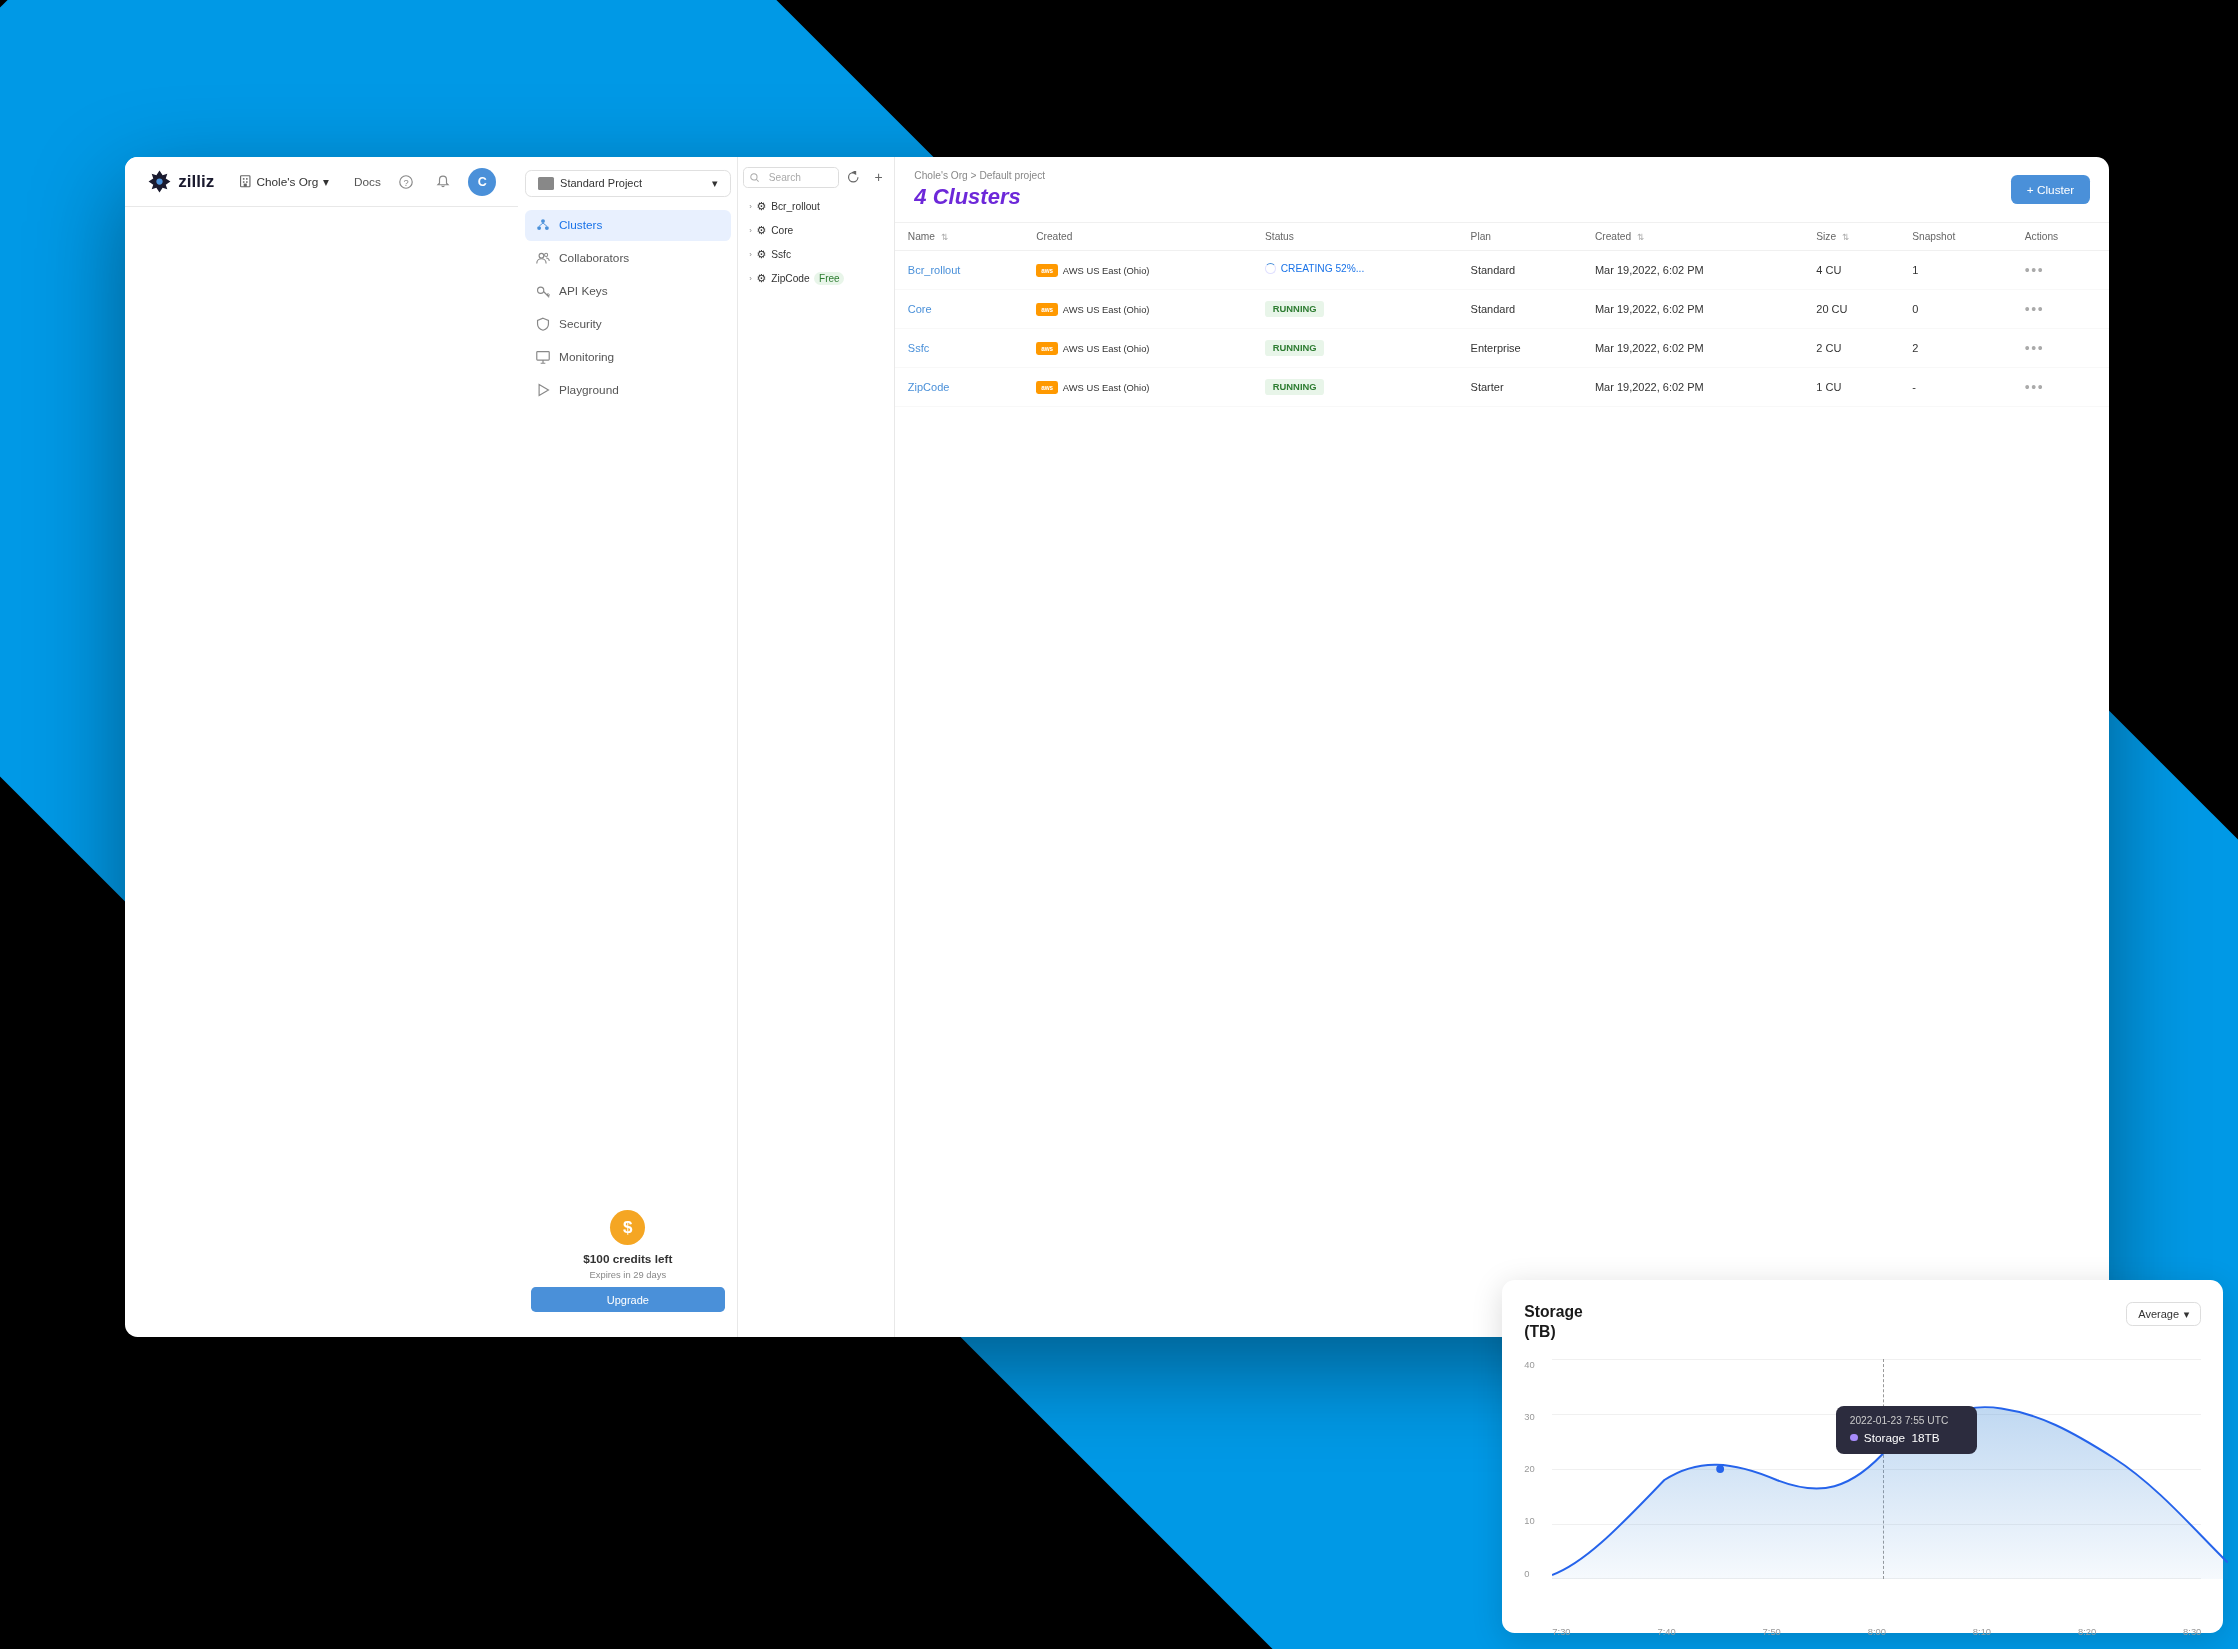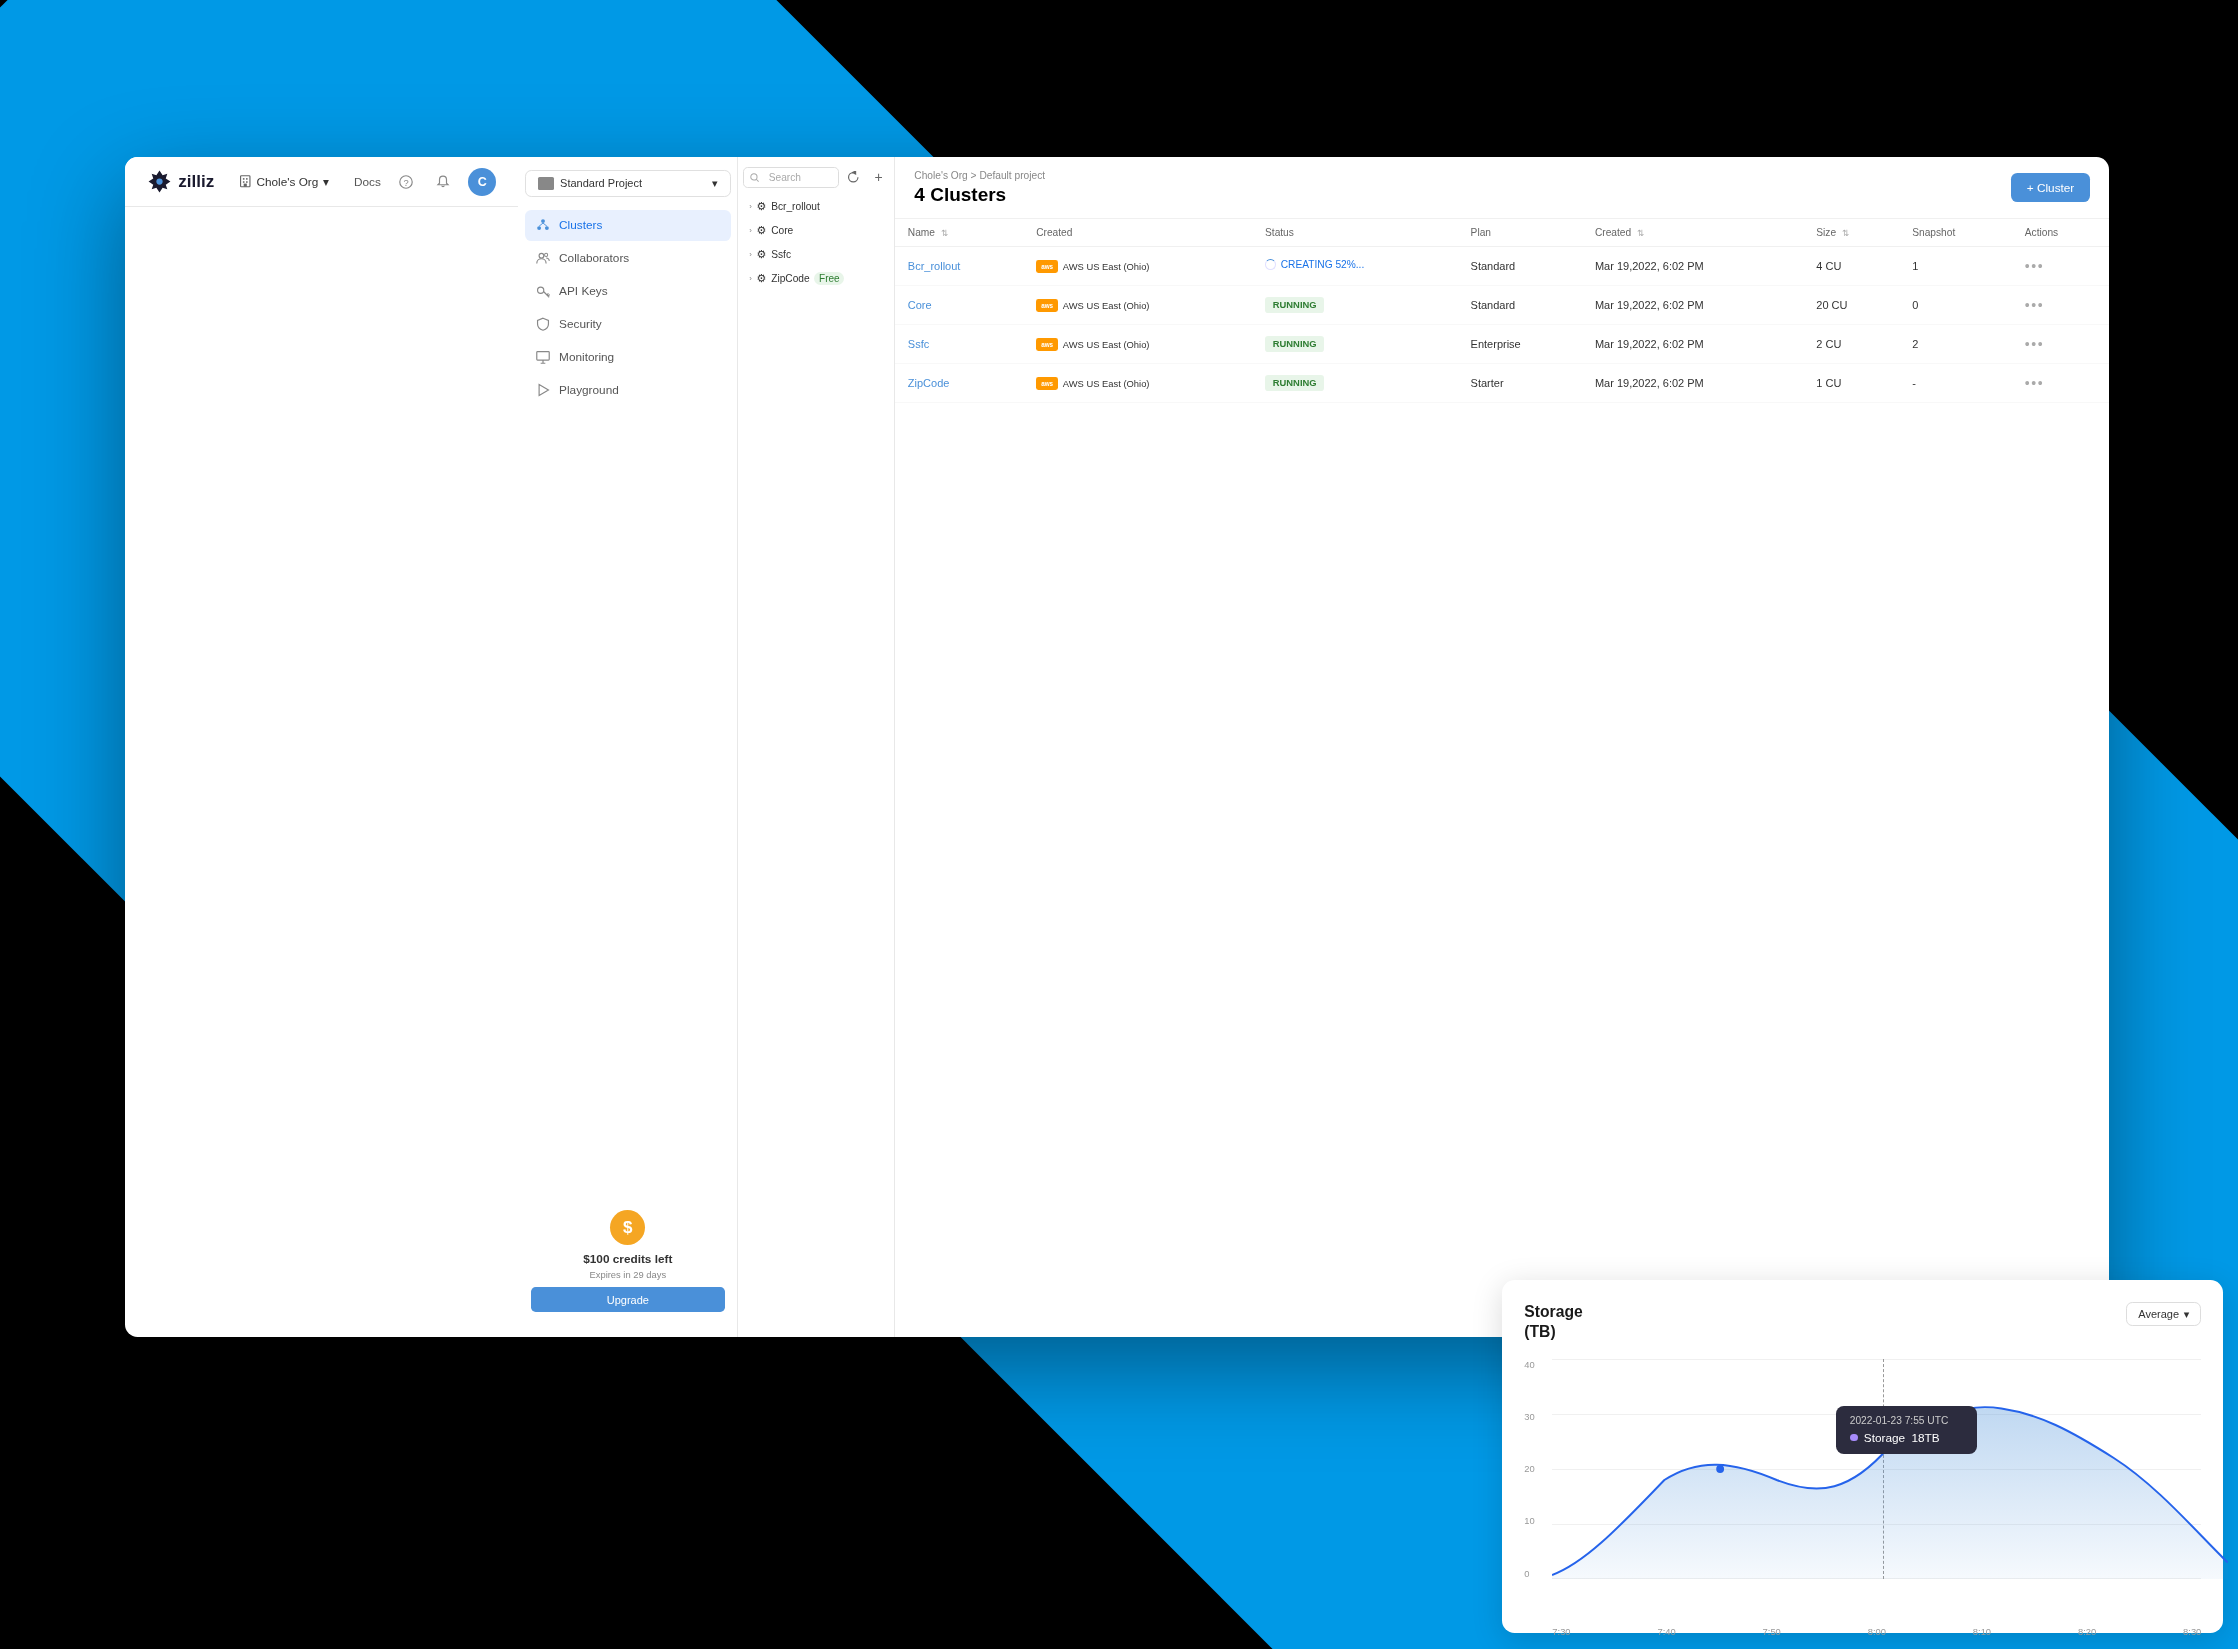--- a/index.html
+++ b/index.html
@@ -311,23 +311,24 @@
       border-bottom: 0.8px solid #f0f0f0;
     }
 
     .breadcrumb {
       font-size: 10.2px;
       color: #888;
       margin-bottom: 3.1px;
     }
 
     .page-title {
-      font-size: 19px;
+      font-size: 22px;
       font-weight: 600;
-      color: #000000;
+      color: #6d28d9;
+      font-style: italic;
     }
 
     .add-cluster-btn {
       display: flex;
       align-items: center;
       gap: 4.7px;
       padding: 7.8px 15.7px;
       background: #4a90d9;
       color: white;
       border: none;

